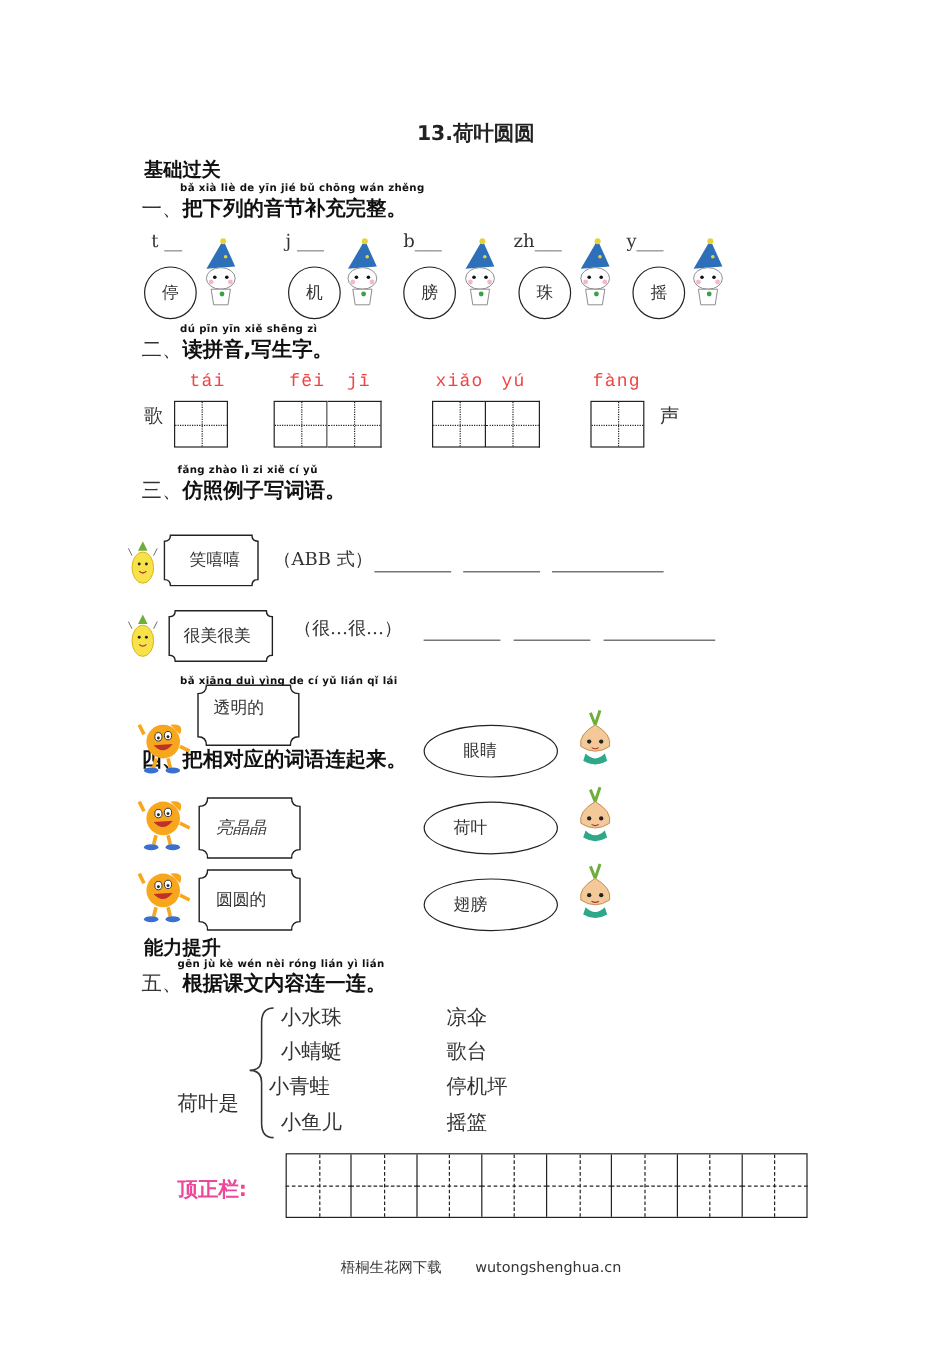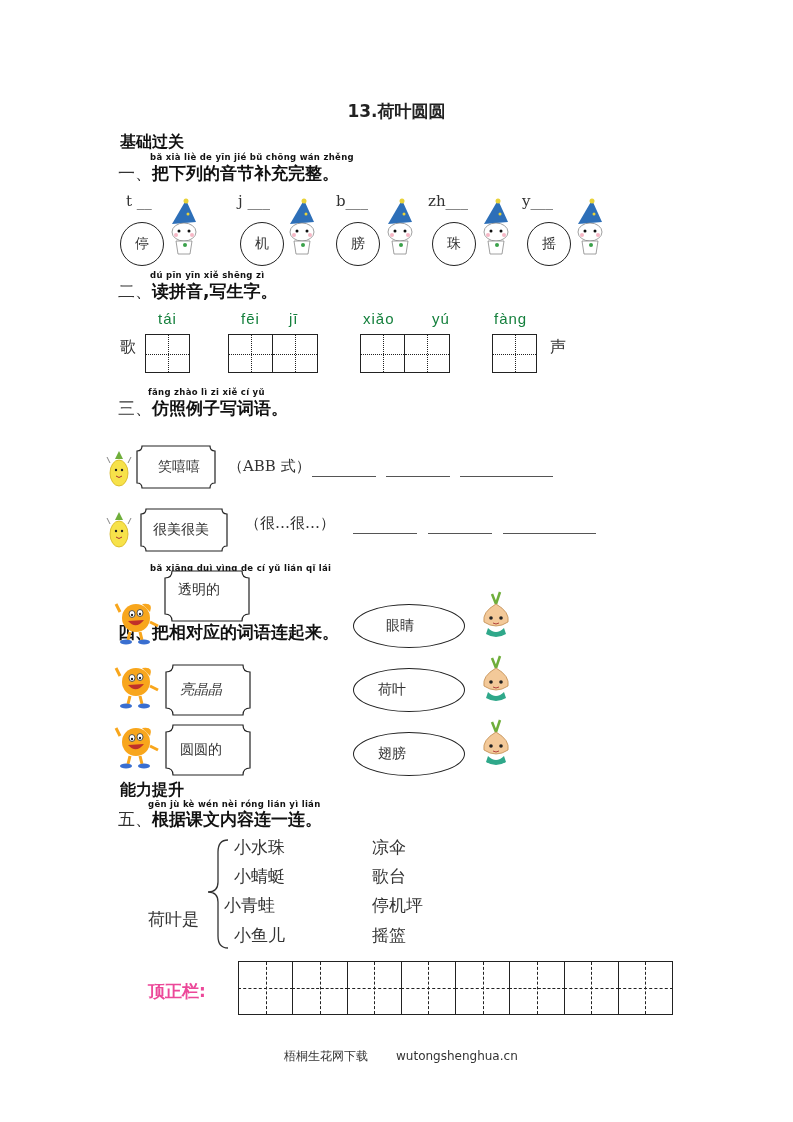--- a/index.html
+++ b/index.html
@@ -16,21 +16,21 @@
               white-space: nowrap; letter-spacing: 0.3px; }
     .syl { font-family: "DejaVu Serif", serif; font-size: 15px; color: #333; white-space: nowrap; }
     .circle { width: 42px; height: 42px; border: 1.2px solid #222; border-radius: 50%;
               display: flex; align-items: center; justify-content: center; font-size: 14px; color: #333; }
     .mascot-wizard { width: 34px; height: 60px; }
     .grid-box { width: 45px; height: 39px; border: 1.6px solid #222; box-sizing: border-box; position: relative; background: #fff; }
     .grid-box::before { content: ""; position: absolute; left: 50%; top: 0; bottom: 0; border-left: 1.4px dotted #222; }
     .grid-box::after { content: ""; position: absolute; top: 50%; left: 0; right: 0; border-top: 1.4px dotted #222; }
     .grid-pair { display: flex; }
     .grid-pair .grid-box + .grid-box { border-left: none; }
-    .pinyin-line { font-family: Liberation Sans, sans-serif; font-size: 15px; color: #15803d; letter-spacing: 1px; }
+    .pinyin-line { font-family: Liberation Mono, monospace; font-size: 15px; color: #ef4444; letter-spacing: 1px; }
     .side-char { font-size: 16px; color: #333; }
     .ticket-wrap { position: absolute; }
     .ticket-wrap svg { position: absolute; left: 0; top: 0; }
     .ticket-label { position: absolute; left: 0; top: 0; width: 100%; height: 100%; display: flex; align-items: center;
                     font-size: 14px; color: #333; }
     .hint { font-size: 15px; color: #333; white-space: nowrap; }
     .blank { display: inline-block; border-bottom: 1px solid #555; height: 16px; vertical-align: bottom; }
     .oval { border: 1.2px solid #222; border-radius: 50%; box-sizing: border-box; display: flex; align-items: center;
             font-size: 14px; color: #333; }
     .text15 { font-size: 17px; color: #333; white-space: nowrap; }
@@ -136,21 +136,21 @@
 
 <div class="abs pinyin" style="left:150px; top:270px;">dú pīn yīn   xiě shēng zì</div>
 <div class="abs q-head" style="left:118px; top:280px;">
   <span class="num">二、</span><span>读拼音,写生字。</span>
 </div>
 
 <div class="abs pinyin-line" style="left:158px; top:310px;">tái</div>
 <div class="abs pinyin-line" style="left:241px; top:310px;">fēi</div>
 <div class="abs pinyin-line" style="left:289px; top:310px;">jī</div>
 <div class="abs pinyin-line" style="left:363px; top:310px;text-align:center;">xiǎo</div>
-<div class="abs pinyin-line" style="left:432px; top:310px;">yú</div>
+<div class="abs pinyin-line" style="left:418px; top:310px;">yú</div>
 <div class="abs pinyin-line" style="left:494px; top:310px;">fàng</div>
 
 <div class="abs side-char" style="left:120px; top:337px;">歌</div>
 <div class="abs grid-pair" style="left:145px; top:334px;">
   <div class="grid-box"></div>
 </div>
 <div class="abs grid-pair" style="left:228px; top:334px;">
   <div class="grid-box"></div>
   <div class="grid-box"></div>
 </div>

